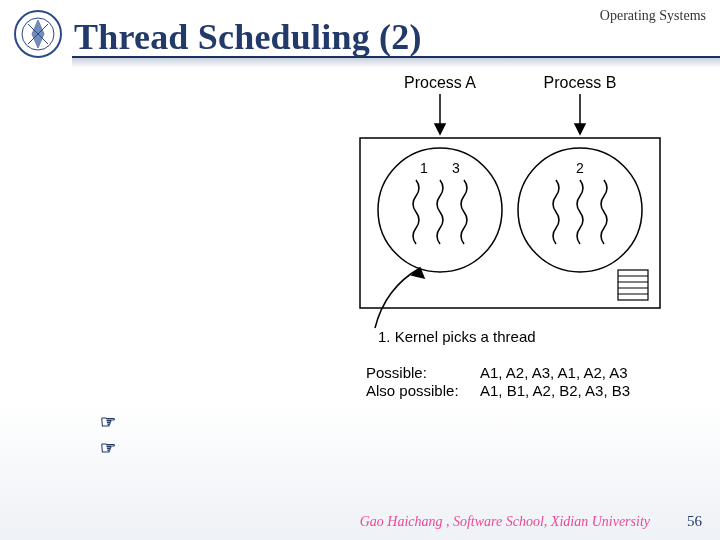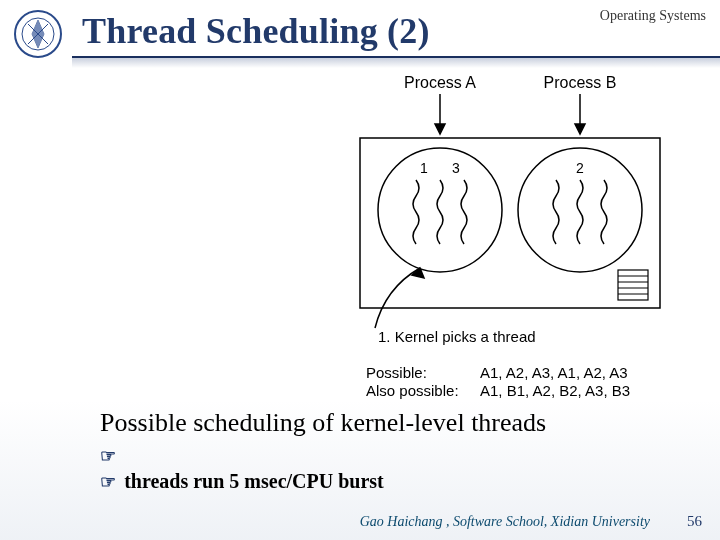--- a/index.html
+++ b/index.html
@@ -13,25 +13,24 @@
   }
   .slide { width: 100%; height: 100%; position: relative; }
   .bg-buildings {
     position: absolute;
     bottom: 0; left: 0; right: 0; height: 140px;
     background: linear-gradient(to top, rgba(200,210,225,0.3), rgba(255,255,255,0));
     z-index: 0;
   }
   .header {
     display: flex;
-    align-items: flex-start;
+    align-items: flex-end;
     padding: 10px 14px 8px 8px;
     position: relative;
     z-index: 2;
-    gap: 8px;
   }
   .logo-wrap { width: 60px; display: flex; justify-content: center; }
   .title {
     font-family: "Times New Roman", serif;
     color: #223a6a;
     font-size: 36px;
     font-weight: bold;
     letter-spacing: 0.2px;
     margin-left: 6px;
   }
@@ -89,21 +88,21 @@
     margin-right: 8px;
     font-size: 18px;
     line-height: 24px;
   }
   .footer-credit {
     position: absolute;
     bottom: 10px;
     right: 70px;
     font-style: italic;
     font-size: 14px;
-    color: #0c4a6e;
+    color: #ec4899;
     z-index: 2;
   }
   .page-num {
     position: absolute;
     bottom: 10px;
     right: 18px;
     font-size: 15px;
     color: #223a6a;
     z-index: 2;
   }
@@ -182,25 +181,23 @@
       <text x="58" y="272" font-size="15">1. Kernel picks a thread</text>
 
       <text x="46" y="308" font-size="15">Possible:</text>
       <text x="160" y="308" font-size="15">A1, A2, A3, A1, A2, A3</text>
       <text x="46" y="326" font-size="15">Also possible:</text>
       <text x="160" y="326" font-size="15">A1, B1, A2, B2, A3, B3</text>
     </svg>
   </div>
 
   <div class="caption-block">
-    <div class="caption-main">Possible scheduling of kernel-level threads</div>
     <div class="bullet">
       <span class="sym">☞</span>
     </div>
     <div class="bullet">
       <span class="sym">☞</span>
-      <span>threads run 5 msec/CPU burst</span>
     </div>
   </div>
 
   <div class="footer-credit">Gao Haichang , Software School, Xidian University</div>
   <div class="page-num">56</div>
 </div>
 
 </body></html>

